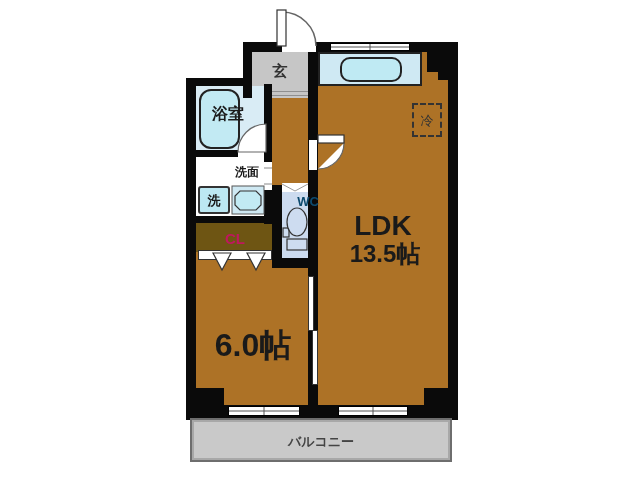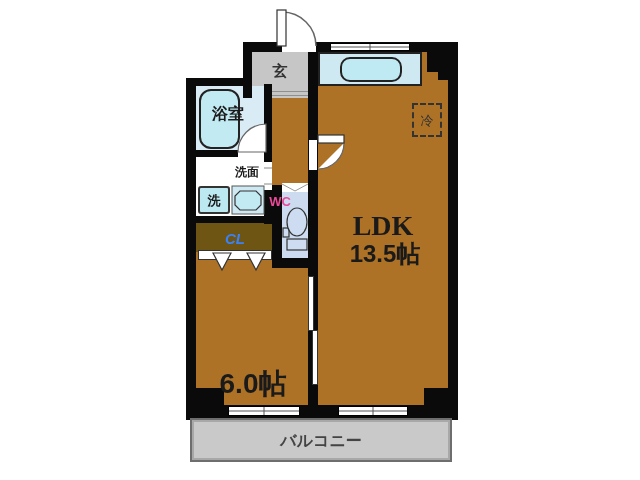--- a/index.html
+++ b/index.html
@@ -123,21 +123,21 @@
         <line x1="264" y1="407" x2="264" y2="415"></line>
       <line x1="339" y1="411" x2="407" y2="411"></line>
         <line x1="373" y1="407" x2="373" y2="415"></line>
     </g>
   </svg>
 
   <div class="lbl" style="left:280px;top:70px;font-size:15px;color:#333;">玄</div>
   <div class="lbl" style="left:228px;top:114px;font-size:16px;">浴室</div>
   <div class="lbl" style="left:247px;top:172px;font-size:12px;">洗面</div>
   <div class="lbl" style="left:214px;top:200px;font-size:13px;">洗</div>
-  <div class="lbl" style="left:280px;top:201px;font-size:13px;color:#ec4899;">WC</div>
-  <div class="lbl" style="left:235px;top:238px;font-size:15px;color:#3b82f6;font-style:italic;">CL</div>
+  <div class="lbl" style="left:308px;top:201px;font-size:13px;color:#0c4a6e;">WC</div>
+  <div class="lbl" style="left:235px;top:238px;font-size:15px;color:#be185d;">CL</div>
   <div class="lbl" style="left:427px;top:120px;font-size:13px;font-weight:normal;color:#333;">冷</div>
-  <div class="lbl" style="left:383px;top:226px;font-size:28px;font-family:Liberation Serif, serif;">LDK</div>
+  <div class="lbl" style="left:383px;top:226px;font-size:28px;">LDK</div>
   <div class="lbl" style="left:385px;top:254px;font-size:24px;">13.5帖</div>
-  <div class="lbl" style="left:253px;top:345px;font-size:28px;margin-top:39px;">6.0帖</div>
-  <div class="lbl" style="left:321px;top:441px;font-size:16px;color:#444;">バルコニー</div>
+  <div class="lbl" style="left:253px;top:345px;font-size:32px;">6.0帖</div>
+  <div class="lbl" style="left:321px;top:441px;font-size:13px;color:#444;">バルコニー</div>
 
 </div>
 
 </body></html>

